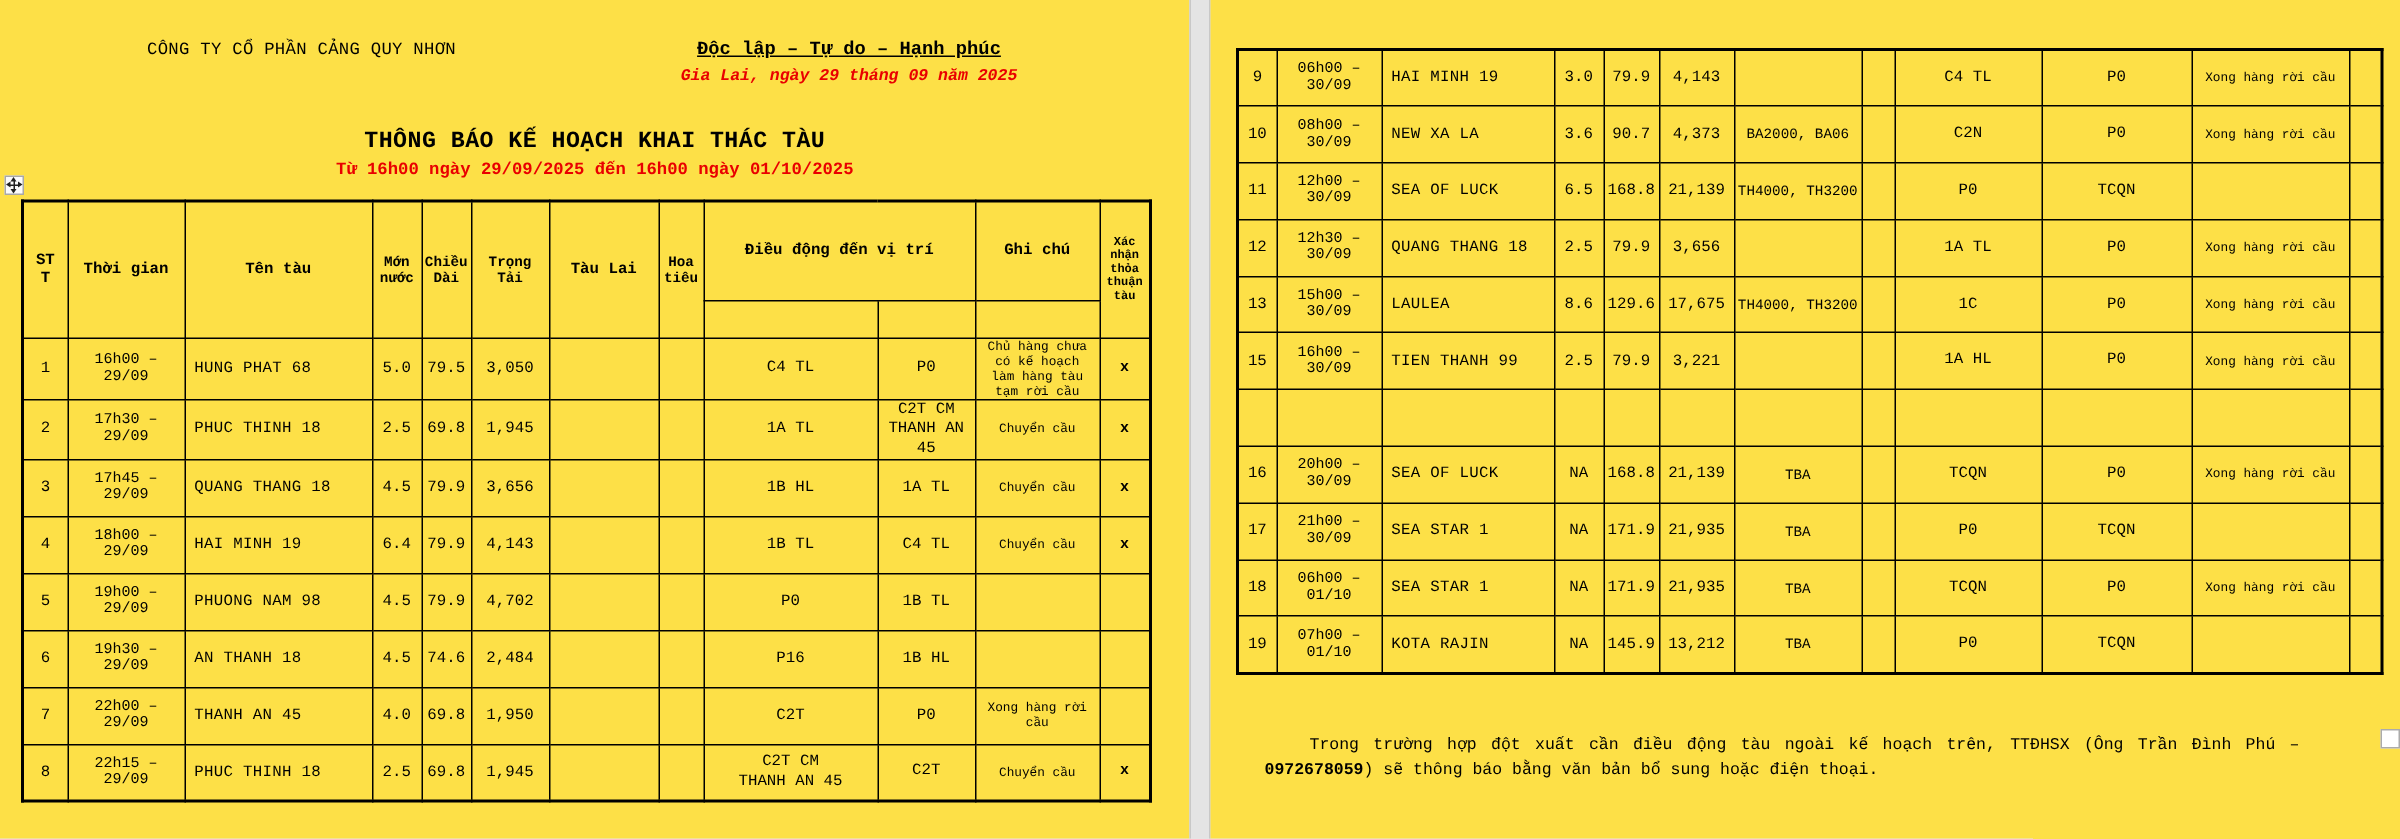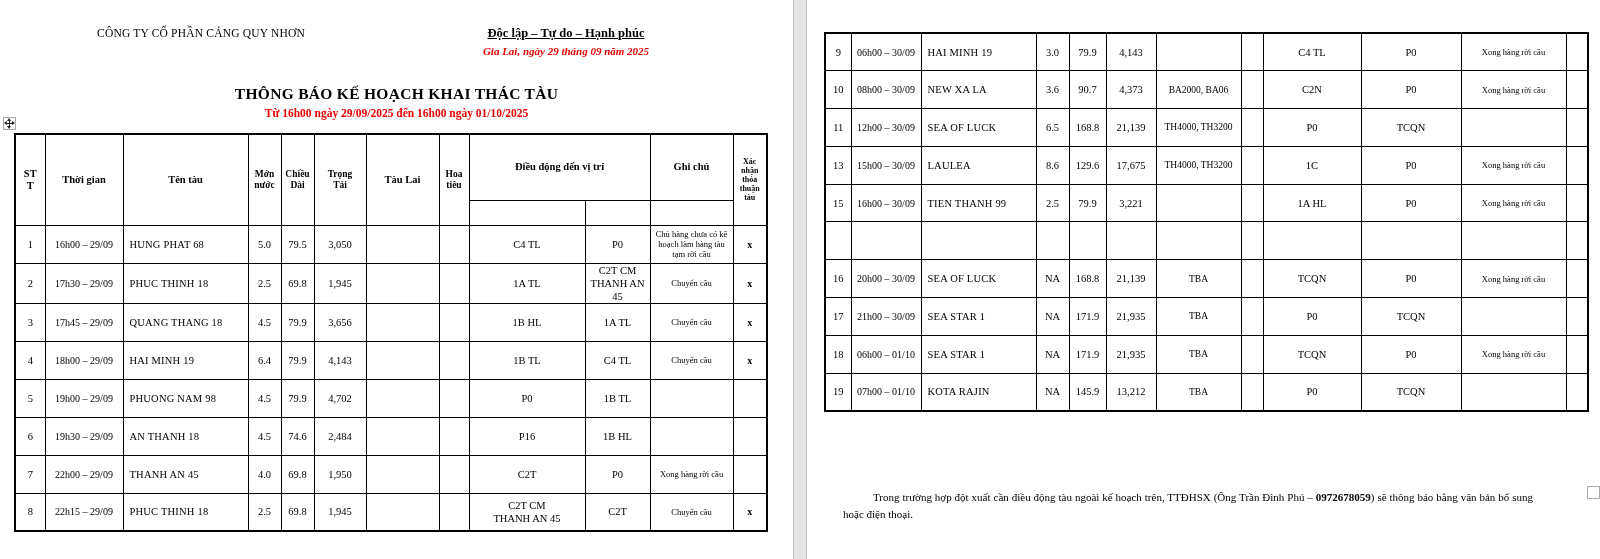--- a/index.html
+++ b/index.html
@@ -1,18 +1,18 @@
 <!DOCTYPE html>
 <html><head>
 <meta charset="utf-8">
 <style>
   * { margin:0; padding:0; box-sizing:border-box; }
   html,body { width:1600px; height:559px; overflow:hidden; background:#e7e7e7;
               font-family:"Liberation Serif", serif; color:#000; }
-  .page { position:absolute; top:0; height:559px; background:#ffffff; }
+  .page { position:absolute; top:0; height:559px; background:#fde047;font-family:Liberation Mono, monospace; }
   #page-left  { left:0;   width:793px; }
   #page-gap   { position:absolute; top:0; left:793px; width:14px; height:559px;
                 background:#e4e4e4; border-left:1px solid #c8c8c8; border-right:1px solid #c8c8c8; }
   #page-right { left:807px; width:793px; }
 
   
   .org-block { position:absolute; left:45px; top:26px; width:312px; text-align:center;
                font-size:11.5px; line-height:15px; letter-spacing:.2px; }
   .org-line2 { font-weight:bold; }
   .nat-block { position:absolute; left:425px; top:24px; width:282px; text-align:center; line-height:16px; }
@@ -310,20 +310,34 @@
     <td class="c-num">168.8</td>
     <td class="c-num">21,139</td>
     <td class="c-tug">TH4000, TH3200</td>
     <td class="c-num"></td>
     <td class="c-pos">P0</td>
     <td class="c-pos">TCQN</td>
     <td class="c-note"></td>
     <td class="c-confirm"></td>
   </tr>
         <tr>
+    <td class="c-no">12</td>
+    <td class="c-time">12h30 – 30/09</td>
+    <td class="c-name">QUANG THANG 18</td>
+    <td class="c-num">2.5</td>
+    <td class="c-num">79.9</td>
+    <td class="c-num">3,656</td>
+    <td class="c-tug"></td>
+    <td class="c-num"></td>
+    <td class="c-pos">1A TL</td>
+    <td class="c-pos">P0</td>
+    <td class="c-note">Xong hàng rời cầu</td>
+    <td class="c-confirm"></td>
+  </tr>
+        <tr>
     <td class="c-no">13</td>
     <td class="c-time">15h00 – 30/09</td>
     <td class="c-name">LAULEA</td>
     <td class="c-num">8.6</td>
     <td class="c-num">129.6</td>
     <td class="c-num">17,675</td>
     <td class="c-tug">TH4000, TH3200</td>
     <td class="c-num"></td>
     <td class="c-pos">1C</td>
     <td class="c-pos">P0</td>

